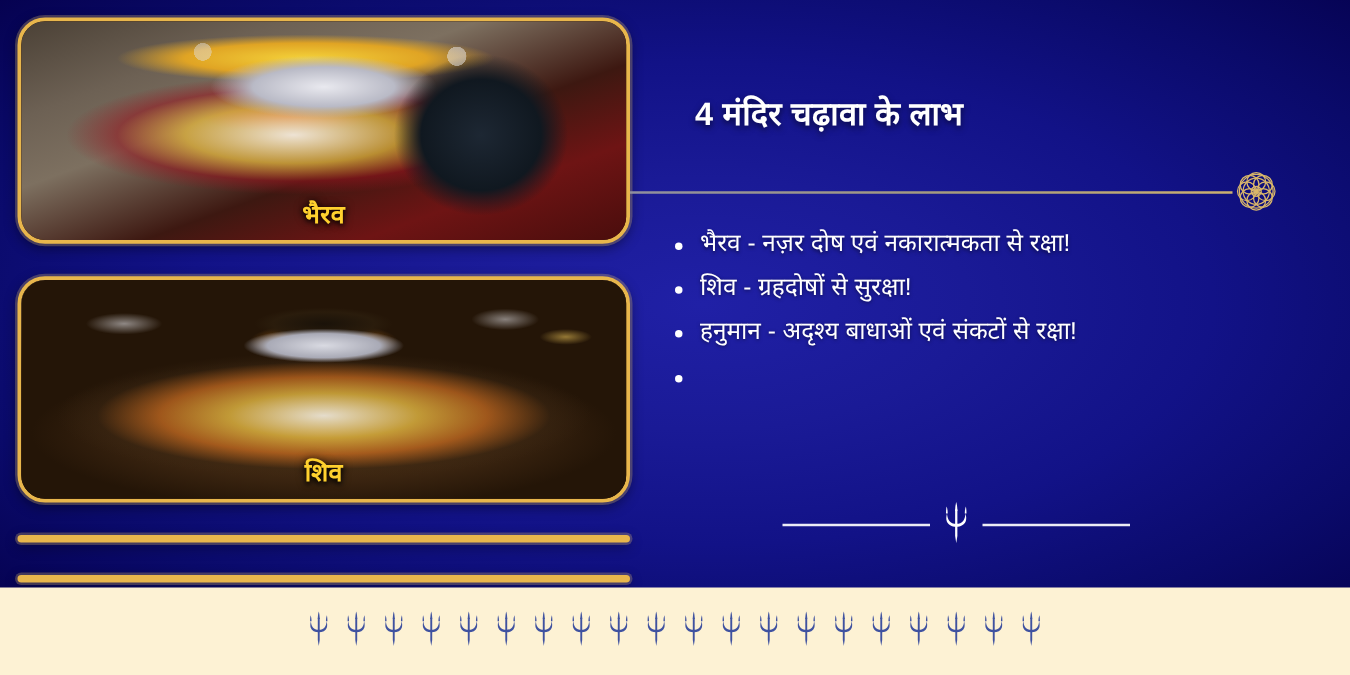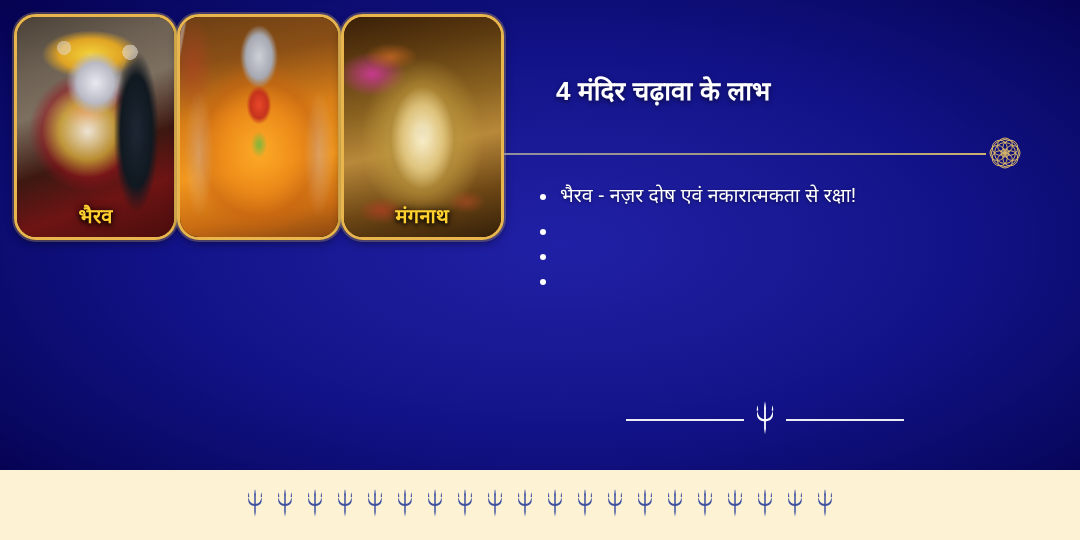--- a/index.html
+++ b/index.html
@@ -10,22 +10,22 @@
   }
   #poster{
     position:relative;width:1080px;height:540px;overflow:hidden;
     background:
       radial-gradient(ellipse 90% 85% at 52% 45%, #2020a6 0%, #1a1a96 22%, #121287 42%, #0a0a6a 62%, #05014e 80%, #030039 100%);
   }
 
   
   .grid{
     position:absolute;left:14px;top:14px;width:490px;height:452px;
-    display:grid;grid-template-columns:1fr 1fr 1fr;grid-template-rows:1fr 1fr;
-    gap:0;
+    display:grid;grid-template-columns:1fr;grid-template-rows:1fr 1fr;
+    gap:26px;
   }
   .card{
     position:relative;overflow:hidden;
     border:3px solid #e8b64c;
     border-radius:22px;
     box-shadow:0 0 0 2px rgba(255,215,120,.25), 0 3px 10px rgba(0,0,0,.45);
     background:#2a1205;
   }
   .card .art{position:absolute;inset:0;}
   .card .label{
@@ -148,20 +148,24 @@
 
 <div id="poster">
 
   <div class="grid">
 
     <div class="card">
       <div class="art art-bhairav"></div>
       <div class="label">भैरव</div>
     </div>
 
+    <div class="card">
+      <div class="art art-shiv"></div>
+      <div class="label">शिव</div>
+    </div>
 
     <div class="card">
       <div class="art art-hanuman"></div>
     </div>
 
     <div class="card">
       <div class="art art-mangnath"></div>
       <div class="label">मंगनाथ</div>
     </div>
   </div>
@@ -191,23 +195,25 @@
       </span>
     </div>
 
     <div class="bullets">
       <div class="bullet">
         <span class="dot"></span>
         <span class="btext">भैरव - नज़र दोष एवं नकारात्मकता से रक्षा!</span>
       </div>
       <div class="bullet">
         <span class="dot"></span>
+        <span class="btext">शिव - ग्रहदोषों से सुरक्षा!</span>
       </div>
       <div class="bullet">
         <span class="dot"></span>
+        <span class="btext">हनुमान - अदृश्य बाधाओं एवं संकटों से रक्षा!</span>
       </div>
       <div class="bullet">
         <span class="dot"></span>
       </div>
     </div>
   </div>
 
   <div class="divider">
     <span class="dline"></span>
     <span class="dtri">

